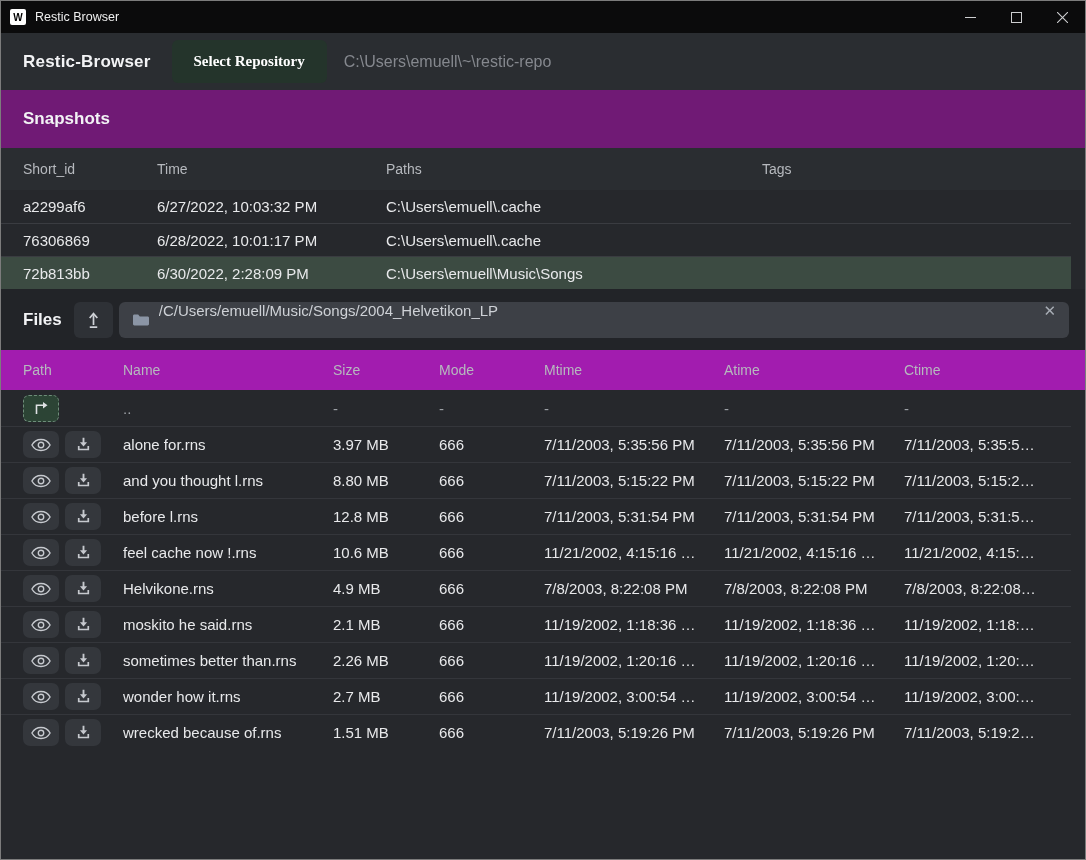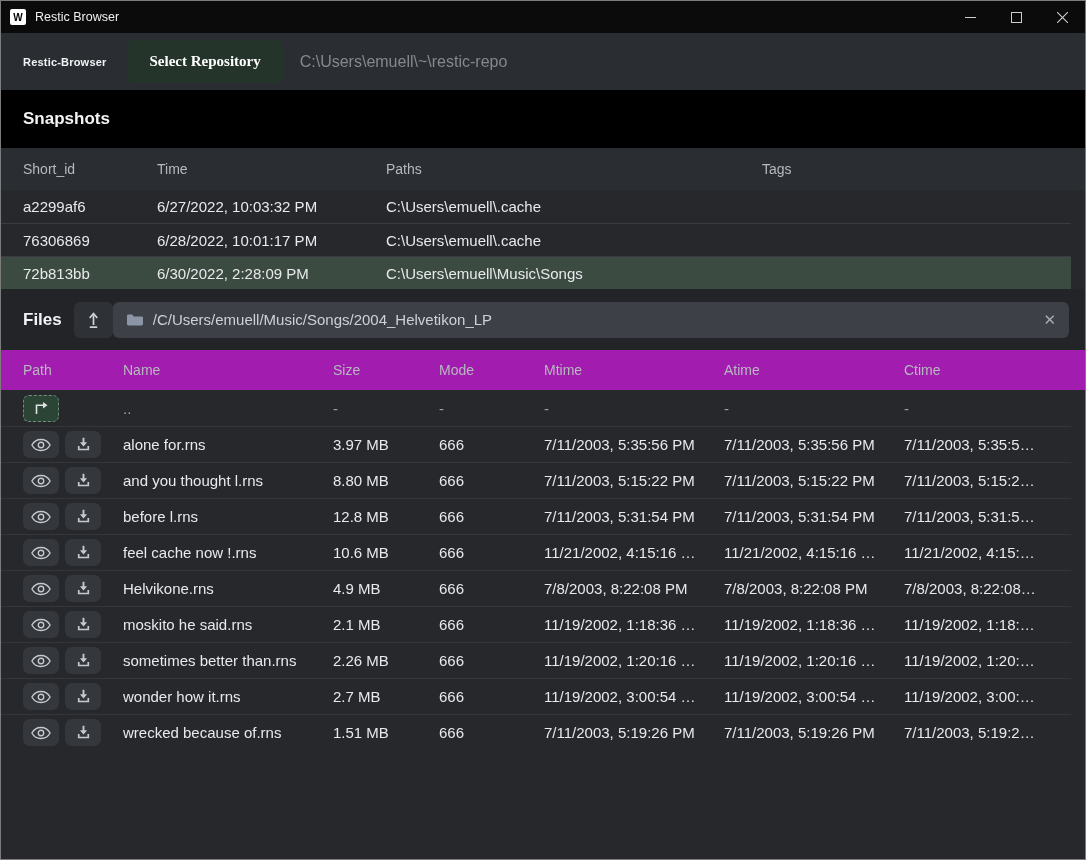--- a/index.html
+++ b/index.html
@@ -37,34 +37,34 @@
     background: transparent; border: none; cursor: default;
   }
 
   
   .header {
     flex: 0 0 57px;
     background: #2a2d31;
     display: flex; align-items: center;
     padding: 0 22px;
   }
-  .app-title { font-size: 11px; font-weight: 700; color: #f2f3f5; letter-spacing: .2px; }
+  .app-title { font-size: 17px; font-weight: 700; color: #f2f3f5; letter-spacing: .2px; }
   .repo-btn {
     margin-left: 21px;
     background: #24342b; color: #ffffff;
     border: none; border-radius: 6px;
     font-family: Liberation Serif, serif; font-size: 15px; font-weight: 700;
     padding: 13px 22px;
   }
   .repo-path { margin-left: 17px; color: #85888e; font-size: 16px; }
 
   
   .section-band {
     flex: 0 0 58px;
-    background: #000000;
+    background: #701a75;
     display: flex; align-items: center;
     padding: 0 22px;
     font-size: 17px; font-weight: 700; color: #f2f3f5;
   }
 
   
   .snap-grid { display: grid; grid-template-columns: 94px 189px 336px 330px 1fr; gap: 40px; }
   .snap-header {
     flex: 0 0 42px;
     background: #2a2d31;
@@ -90,24 +90,24 @@
     padding: 0 16px 0 22px;
   }
   .files-title { font-size: 17px; font-weight: 700; color: #f2f3f5; }
   .up-btn {
     margin-left: 12px;
     width: 39px; height: 36px;
     background: #2e3136; border: none; border-radius: 6px;
     display: flex; align-items: center; justify-content: center;
   }
   .path-box {
-    flex: 1;
+    margin-left: 6px; flex: 1;
     height: 36px;
     background: #3d4046; border-radius: 6px;
-    display: flex; align-items: center;
+    display: flex; 
     padding: 0 13px;
   }
   .path-text {
     margin-left: 9px; flex: 1;
     color: #ced1d6; font-size: 15px;
     white-space: nowrap; overflow: hidden;
   }
   .clear-x { color: #a8adb5; font-size: 15px; margin-left: 8px; }
 
   

